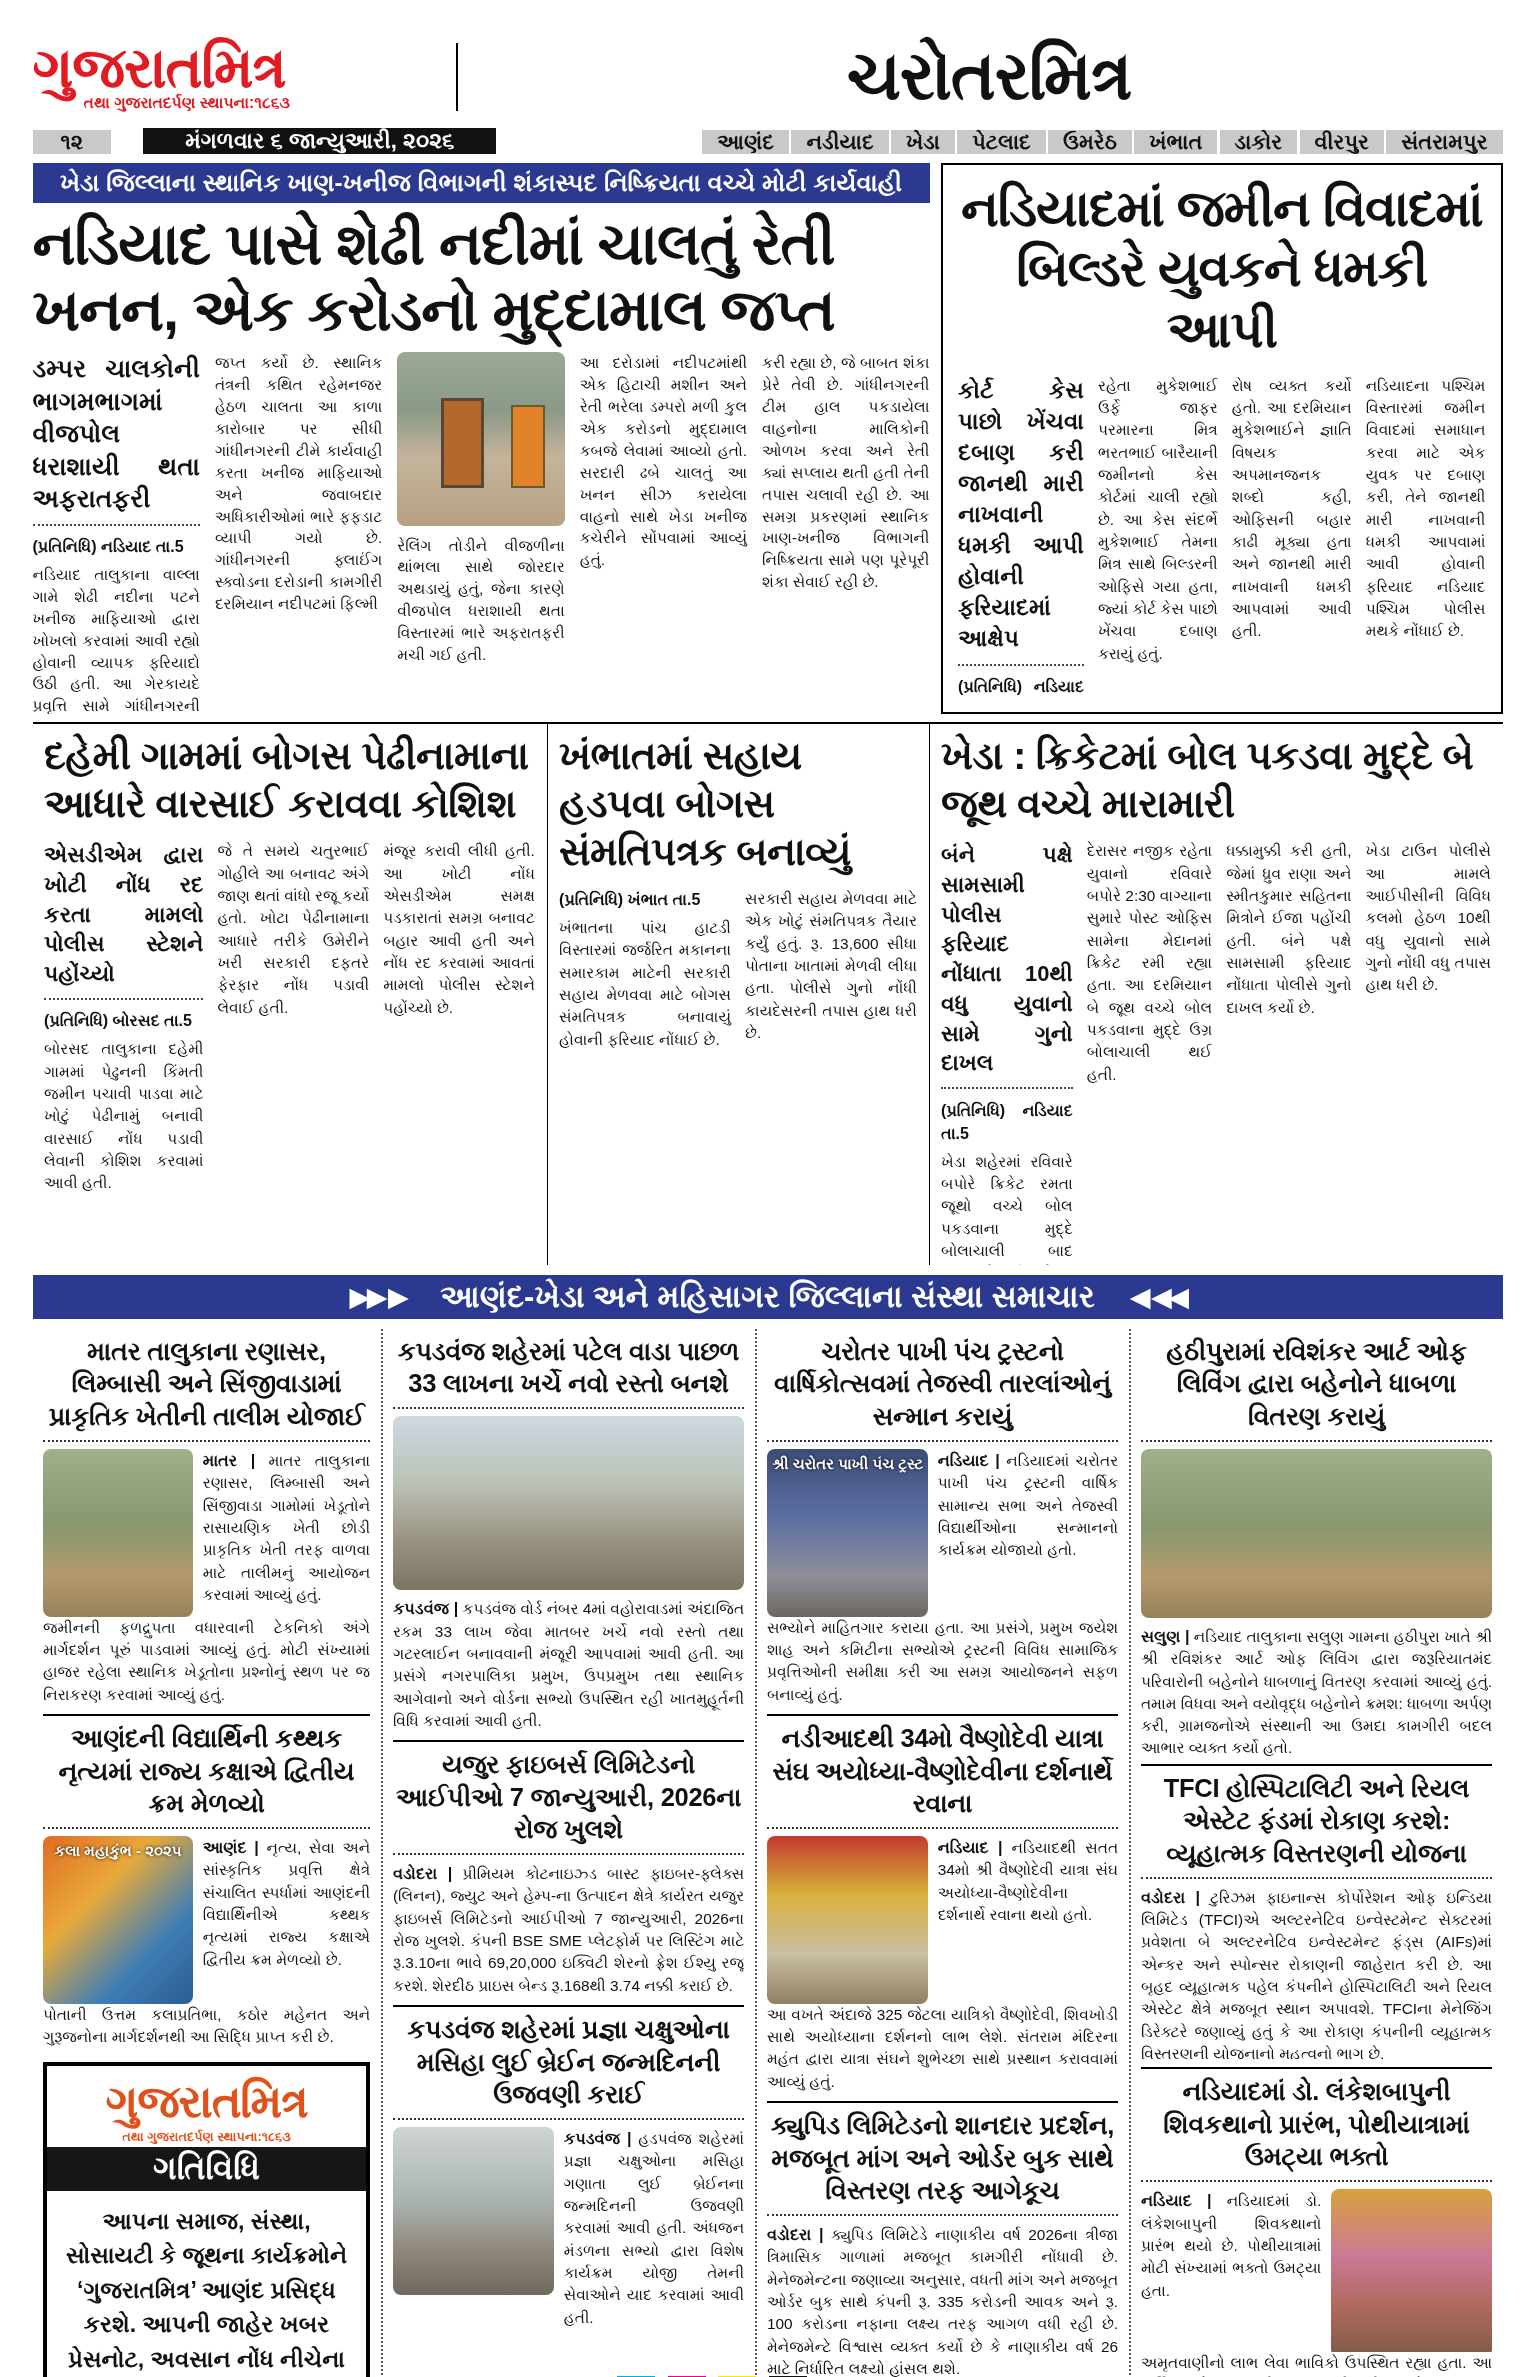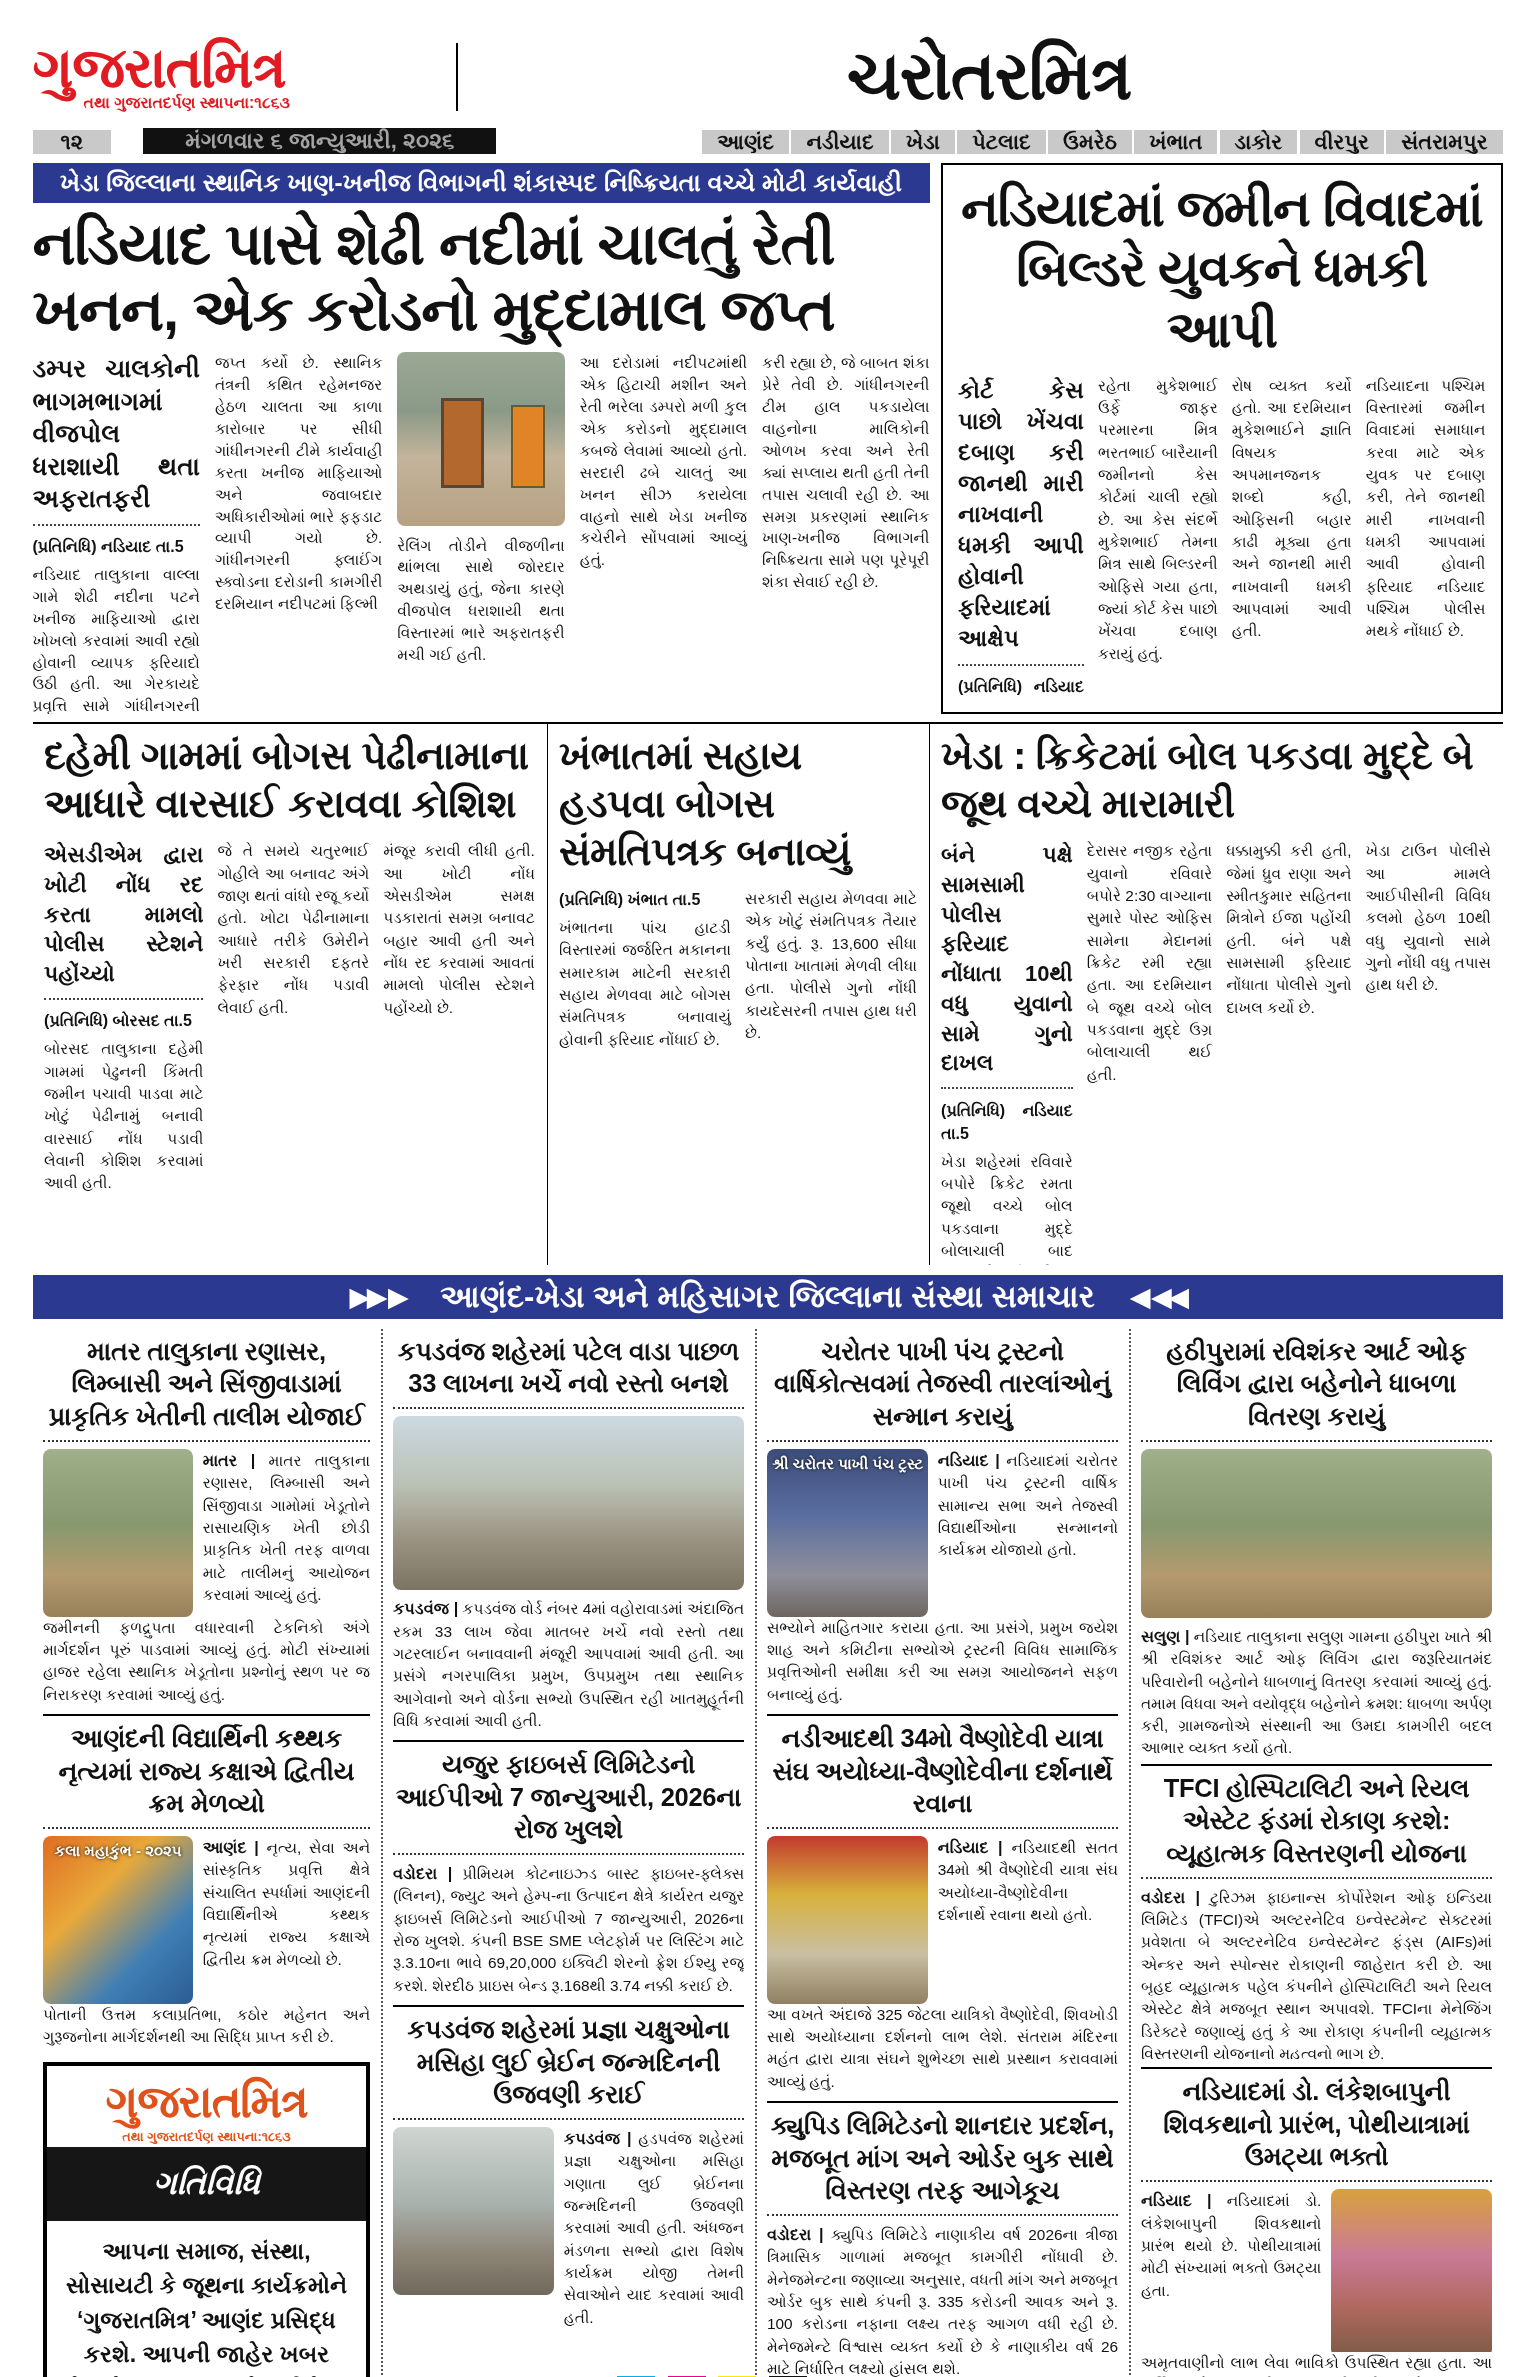--- a/index.html
+++ b/index.html
@@ -9,21 +9,21 @@
   
   .mast-row { display:flex; align-items:center; height:85px; }
   .logo-block { width:406px; }
   .logo-title { font-size:56px; font-weight:800; color:#e01b22; letter-spacing:-1.2px; line-height:.95; }
   .logo-tag { font-size:15.7px; font-weight:700; color:#e01b22; margin-left:51px; }
   .mast-divider { width:2.3px; height:68px; background:#000; margin:0 17.4px; }
   .masthead { flex:1; text-align:center; font-size:68px; font-weight:800; letter-spacing:-1.2px; }
   .strip { display:flex; align-items:flex-end; height:30px; margin-top:4.6px; font-weight:700; font-size:21px;gap:32px; }
   .strip .cell { background:#c9c9c9; display:flex; align-items:center; }
   .pageno { padding:0 28px; }
-  .datebox { background:#111; color:#a3a3a3; padding:0 42px; display:flex; align-items:center; font-size:22px; font-weight:700; }
+  .datebox { background:#111; color:#ffffff; padding:0 42px; display:flex; align-items:center; font-size:22px; font-weight:700; }
   .strip .filler { flex:1; background:#c9c9c9; }
   .cities { display:flex; gap:2.3px; }
   .cities .cell { padding:0 15px; }
 
   
   .lead-zone { display:flex; gap:11.6px; margin-top:9.3px; height:551px; }
   .lead-left { width:897px; display:flex; flex-direction:column; }
   .kicker { background:#2b3990; color:#fff; font-size:24.4px; font-weight:700; text-align:center; padding:5.8px 4.6px; }
   .lead-hl { font-size:58px; font-weight:800; line-height:1.13; letter-spacing:-1.2px; margin:8.1px 0 10.4px 0; }
   .lead-cols { display:grid; grid-template-columns:repeat(5,1fr); gap:15px; font-size:15.4px; line-height:1.42; text-align:justify; overflow:hidden; flex:1; }
@@ -77,21 +77,21 @@
   .ph-yatra { background:linear-gradient(180deg,#c23b2e 0%,#d8b13c 35%,#c9bfa2 70%,#8f7f63 100%); }
   .ph-poster { background:linear-gradient(135deg,#e06c22 0%,#e8a93a 35%,#3f7fb5 70%,#2b5c92 100%); }
   .ph-katha { background:linear-gradient(180deg,#d9a13c 0%,#c97a96 40%,#b0695f 70%,#7d5a46 100%); }
   .ph-label { position:absolute; top:5.8px; left:0; right:0; text-align:center; color:#fff; font-size:15px; font-weight:800; text-shadow:0 0 3.5px #000; }
 
   
   .gati { border:4.1px solid #000; margin-top:5.8px; flex:1; display:flex; flex-direction:column; overflow:hidden; }
   .gati-logo { text-align:center; padding:9.3px 0 2.3px 0; }
   .gati-logo .t { font-size:45px; font-weight:800; color:#e0521b; letter-spacing:-1.2px; }
   .gati-logo .s { font-size:12.8px; font-weight:700; color:#e0521b; }
-  .gati-bar { background:#161616; color:#fff; font-size:32.5px; font-weight:800; text-align:center; padding:18px 0;font-style:italic; }
+  .gati-bar { background:#161616; color:#fff; font-size:32.5px; font-weight:800; text-align:center; padding:3px 0; }
   .gati-body { font-size:23px; font-weight:800; text-align:center; line-height:1.5; padding:12.8px 9.3px 5.8px 9.3px; }
 
   
   .footer-marks { position:absolute; bottom:7px; left:32.5px; right:32.5px; height:20px; display:flex; align-items:center; gap:12.8px; }
   .fm-bar { flex:1; height:11.6px; background:#c9c9c9; }
   .fm-sq { width:38px; height:16.2px; }
   .fm-dot { width:15px; height:15px; border-radius:50%; }
 </style>
 </head>
 <body>

